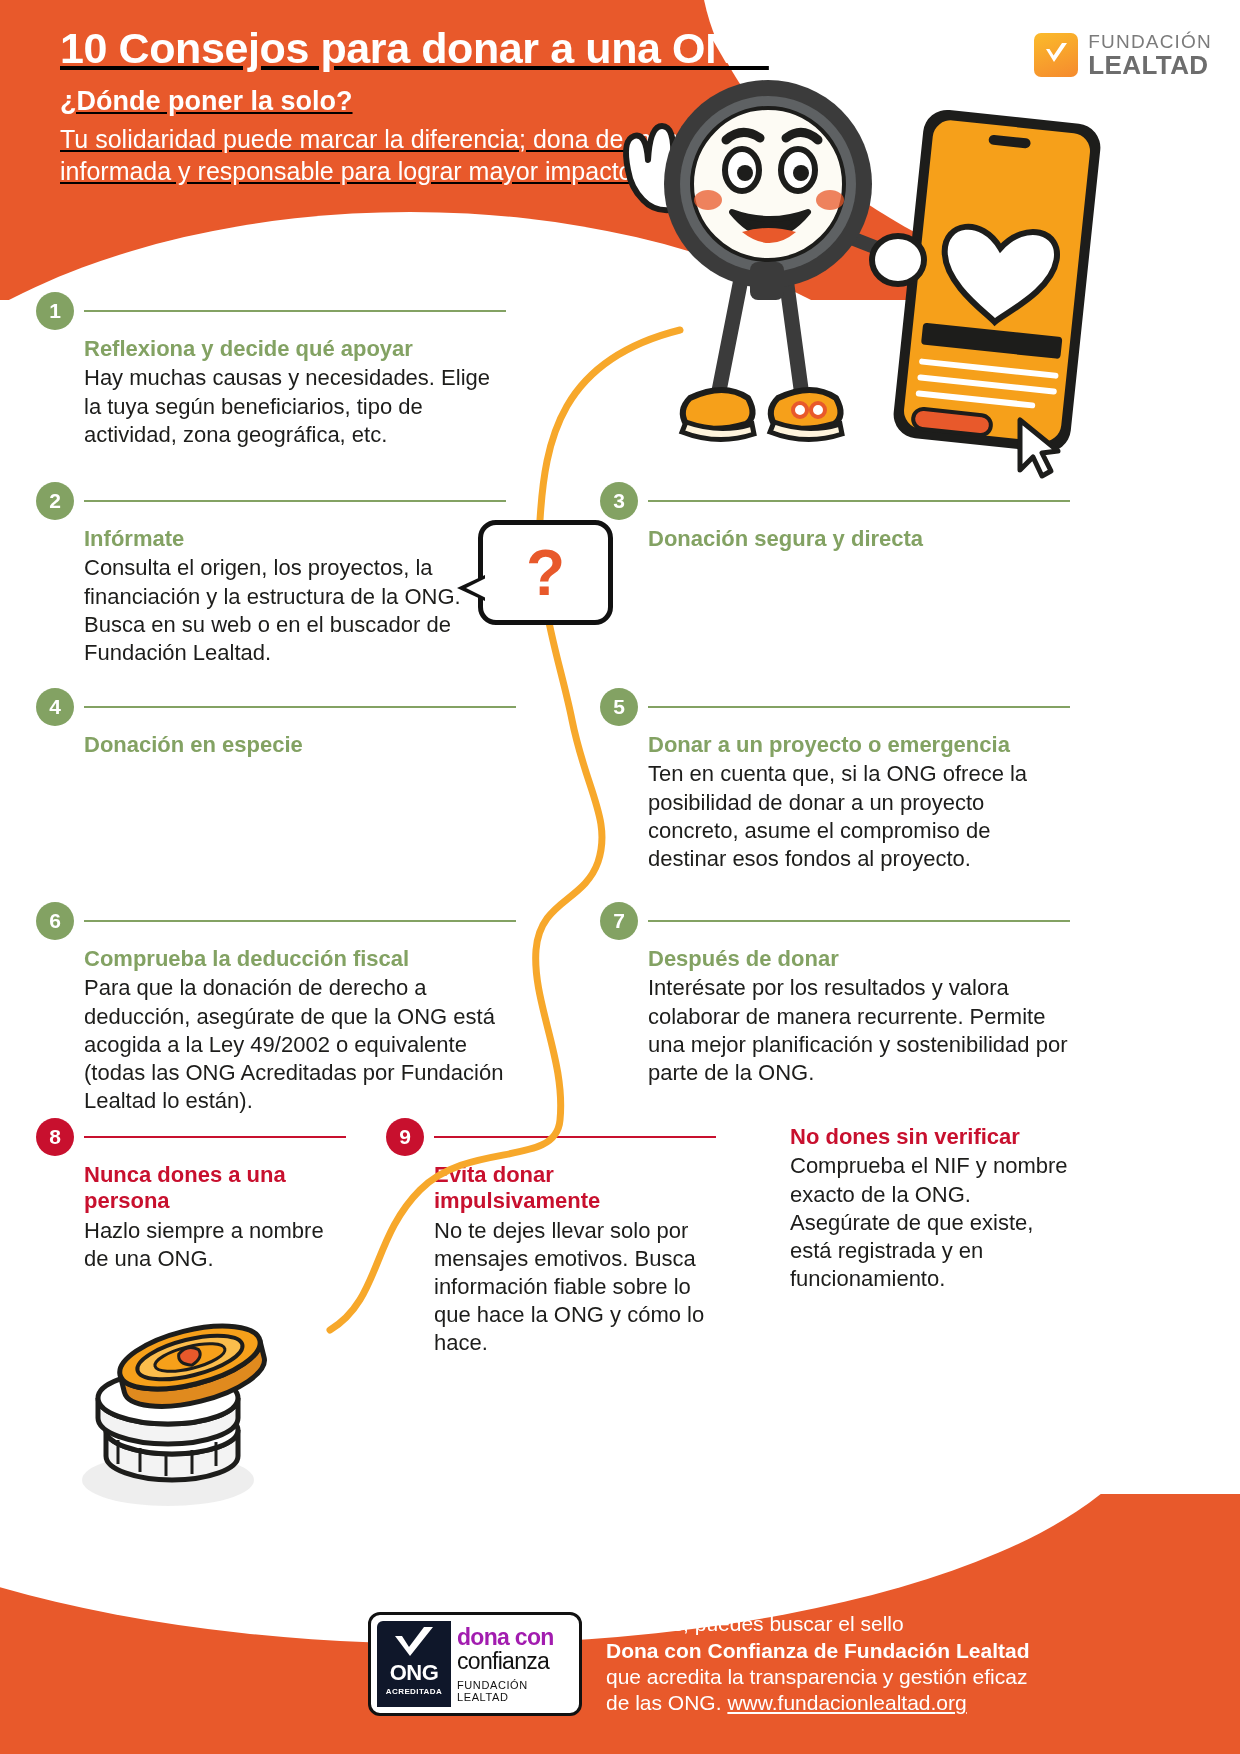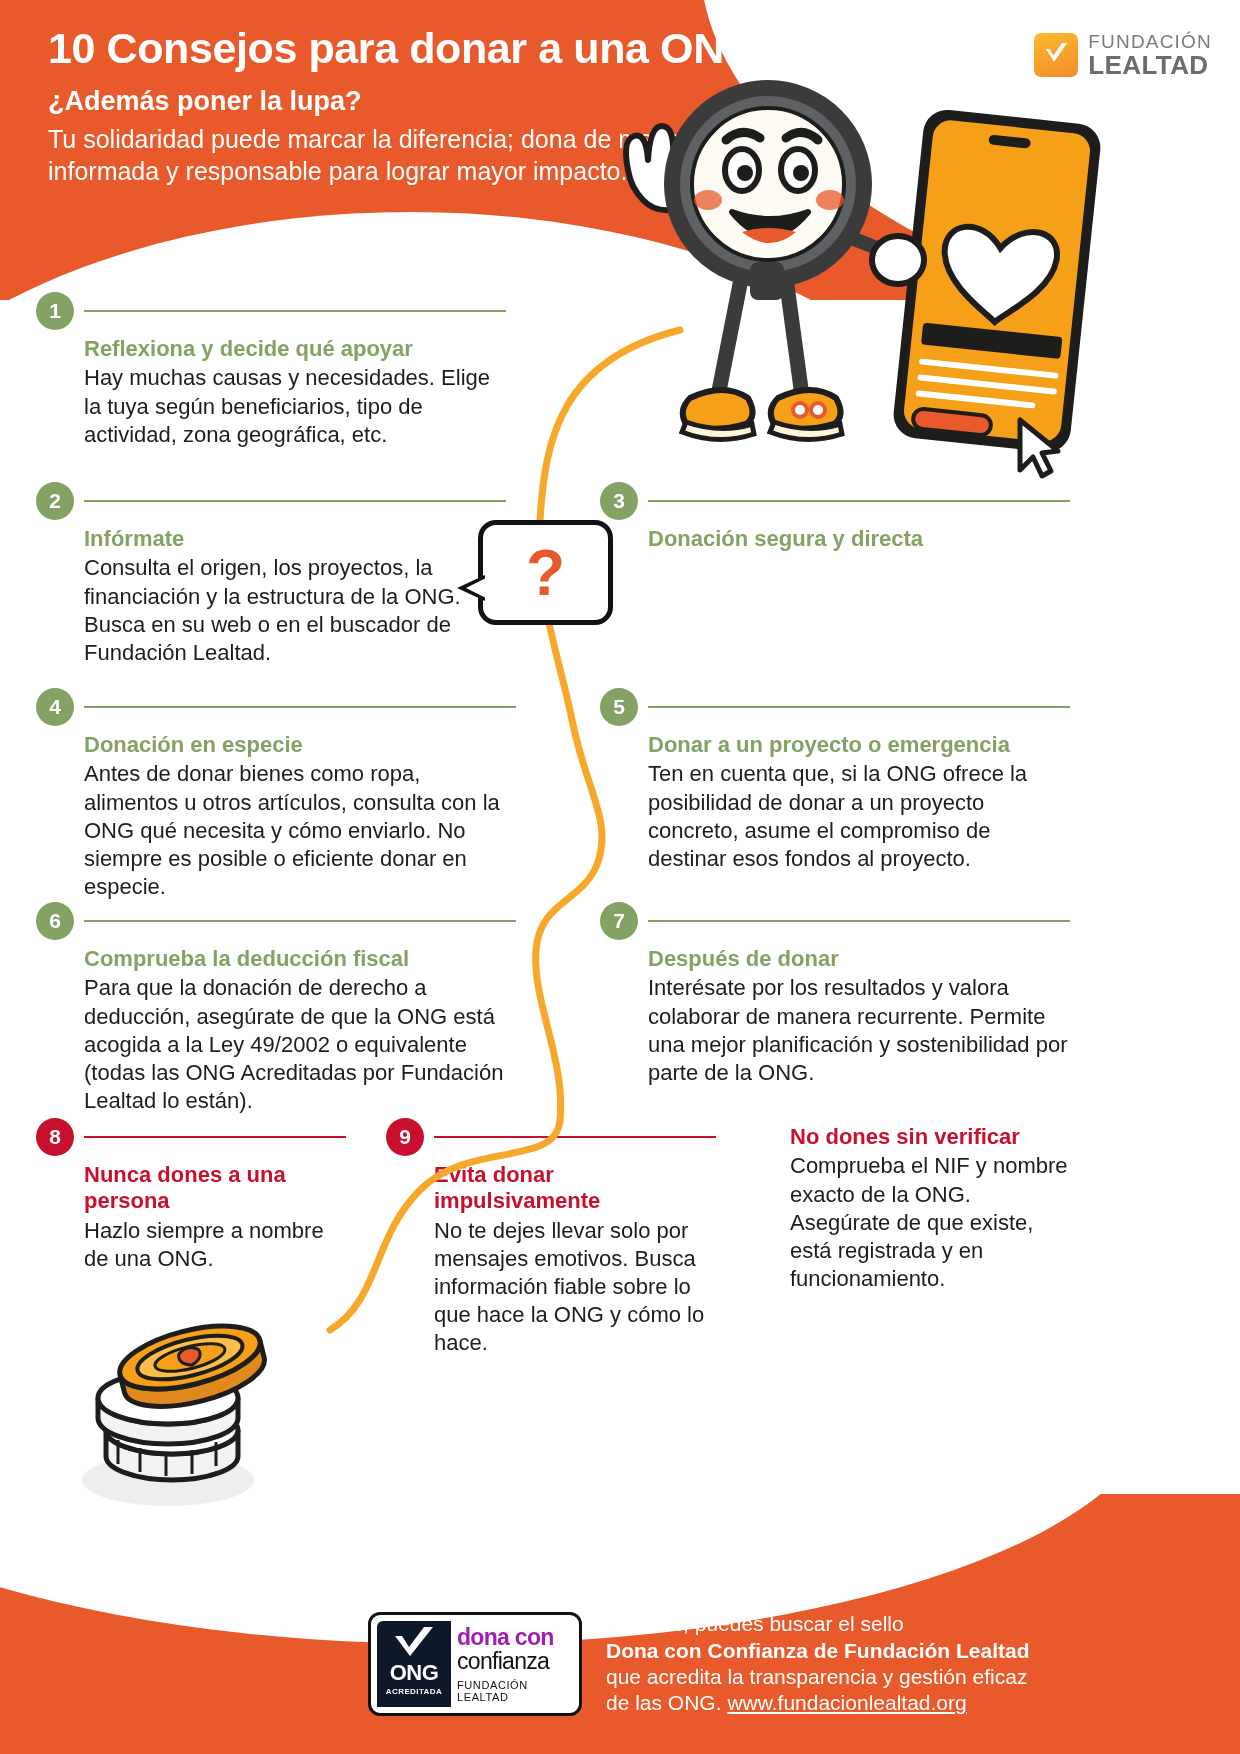--- a/index.html
+++ b/index.html
@@ -28,21 +28,21 @@
     border-radius: 0 0 0 100%;
     transform: rotate(0deg);
   }
   .header-curve-bottom {
     position: absolute;
     left: -180px; top: 212px;
     width: 1180px; height: 330px;
     background: #ffffff;
     border-radius: 50% 50% 0 0 / 100% 100% 0 0;
   }
-  .header-text { position: absolute; left: 48px; top: 26px; width: 660px; z-index: 5; }
+  .header-text { position: absolute; left: 60px; top: 26px; width: 660px; z-index: 5; text-decoration: underline; }
   .title {
     color: #ffffff; font-size: 43px; font-weight: bold;
     letter-spacing: -0.4px; line-height: 1.05; white-space: nowrap;
   }
   .subtitle {
     color: #ffffff; font-size: 27px; font-weight: bold;
     margin-top: 16px; line-height: 1.1;
   }
   .lead {
     color: #ffffff; font-size: 25px; font-weight: normal;
@@ -158,21 +158,21 @@
 
 <div class="page">
 
   <div class="header-band">
     <div class="header-curve-right"></div>
     <div class="header-curve-bottom"></div>
   </div>
 
   <div class="header-text">
     <div class="title">10 Consejos para donar a una ONG</div>
-    <div class="subtitle">¿Además poner la lupa?</div>
+    <div class="subtitle">¿Dónde poner la solo?</div>
     <div class="lead">Tu solidaridad puede marcar la diferencia; dona de manera informada y responsable para lograr mayor impacto.</div>
   </div>
 
   <div class="fl-logo">
     <div class="fl-mark">
       <svg width="30" height="30" viewBox="0 0 30 30">
         <path d="M5 9 L13 22 L26 3 L21 3 L12.6 15.5 L8.5 9 Z" fill="#ffffff"></path>
       </svg>
     </div>
     <div class="fl-words">
@@ -298,21 +298,20 @@
       </div>
     </div>
 
     <div class="tip" style="left:36px; top:396px; width:480px;">
       <div class="tip-head">
         <div class="badge">4</div>
         <div class="rule"></div>
       </div>
       <div class="tip-body">
         <div class="tip-title">Donación en especie</div>
-        <div class="tip-text">Antes de donar bienes como ropa, alimentos u otros artículos, consulta con la ONG qué necesita y cómo enviarlo. No siempre es posible o eficiente donar en especie.</div>
       </div>
     </div>
 
     <div class="tip" style="left:600px; top:396px; width:470px;">
       <div class="tip-head">
         <div class="badge">5</div>
         <div class="rule"></div>
       </div>
       <div class="tip-body">
         <div class="tip-title">Donar a un proyecto o emergencia</div>

